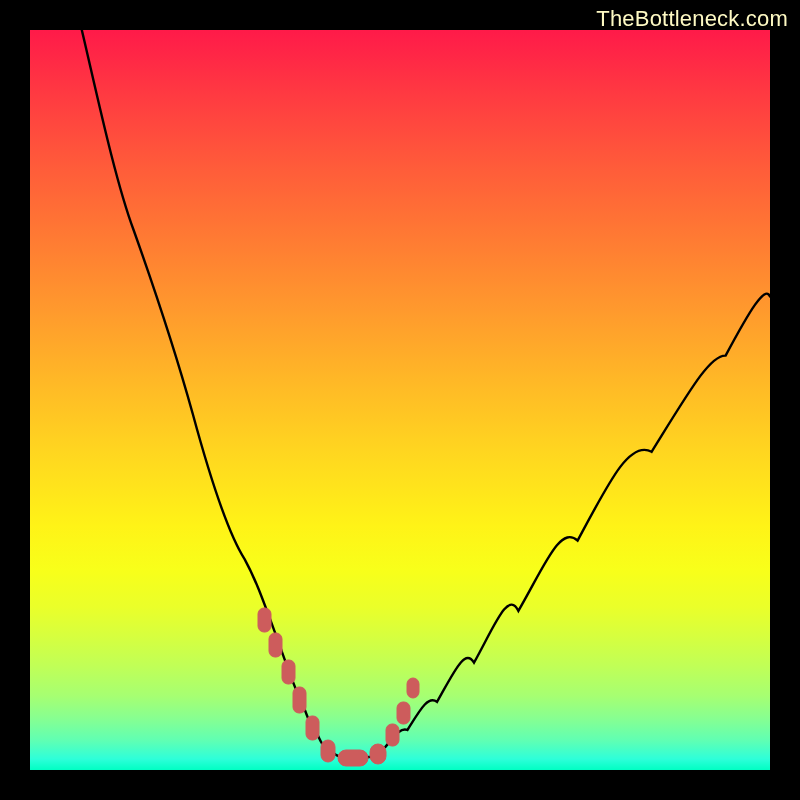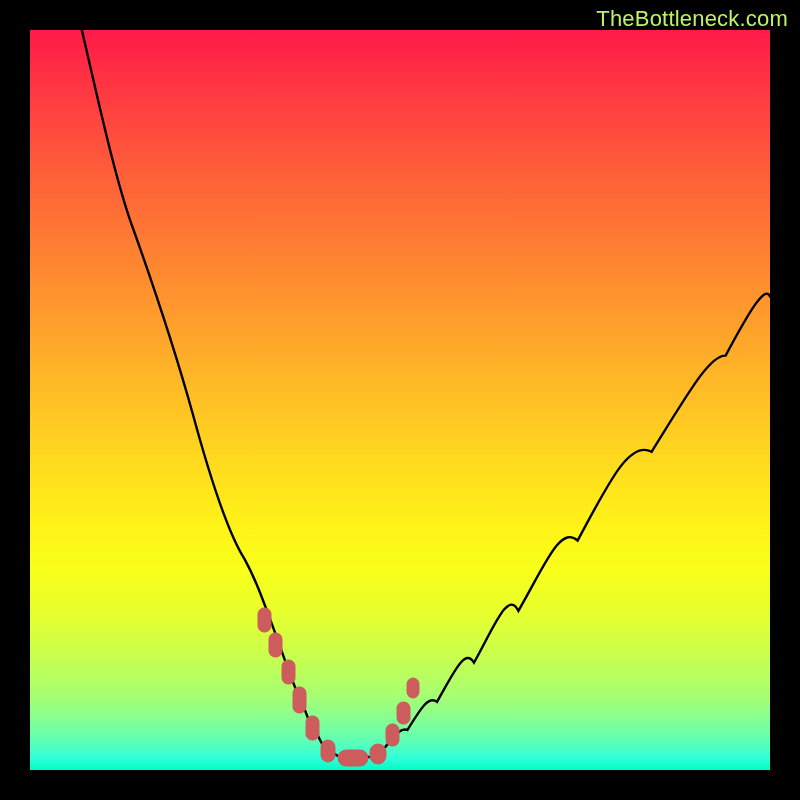--- a/index.html
+++ b/index.html
@@ -14,21 +14,21 @@
   .stage {
     position: relative;
     width: 800px;
     height: 800px;
     background: #000;
   }
   .watermark {
     position: absolute;
     top: 6px;
     right: 12px;
-    color: #bef264;
+    color: #fef9c3;
     font-size: 22px;
     font-weight: 500;
     letter-spacing: 0.2px;
     z-index: 30;
     user-select: none;
     pointer-events: none;
   }
   .plot {
     position: absolute;
     left: 30px;

